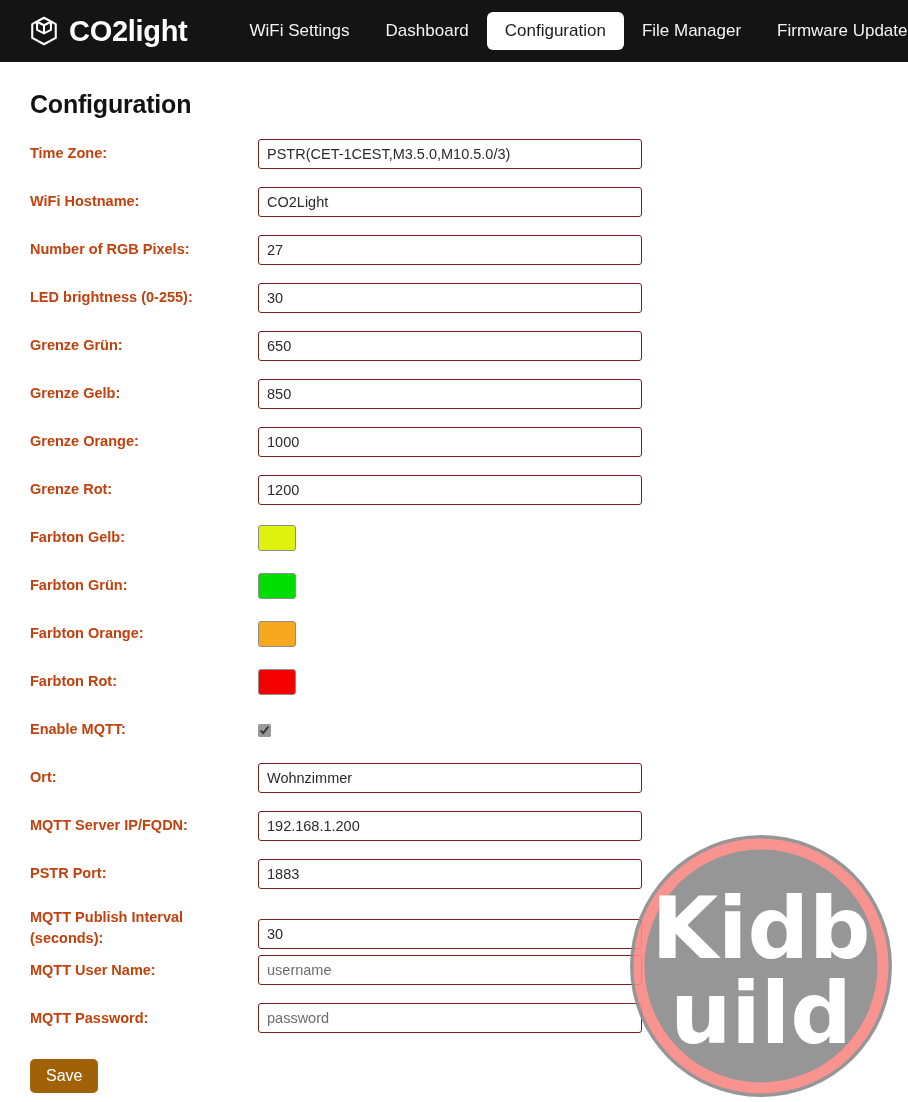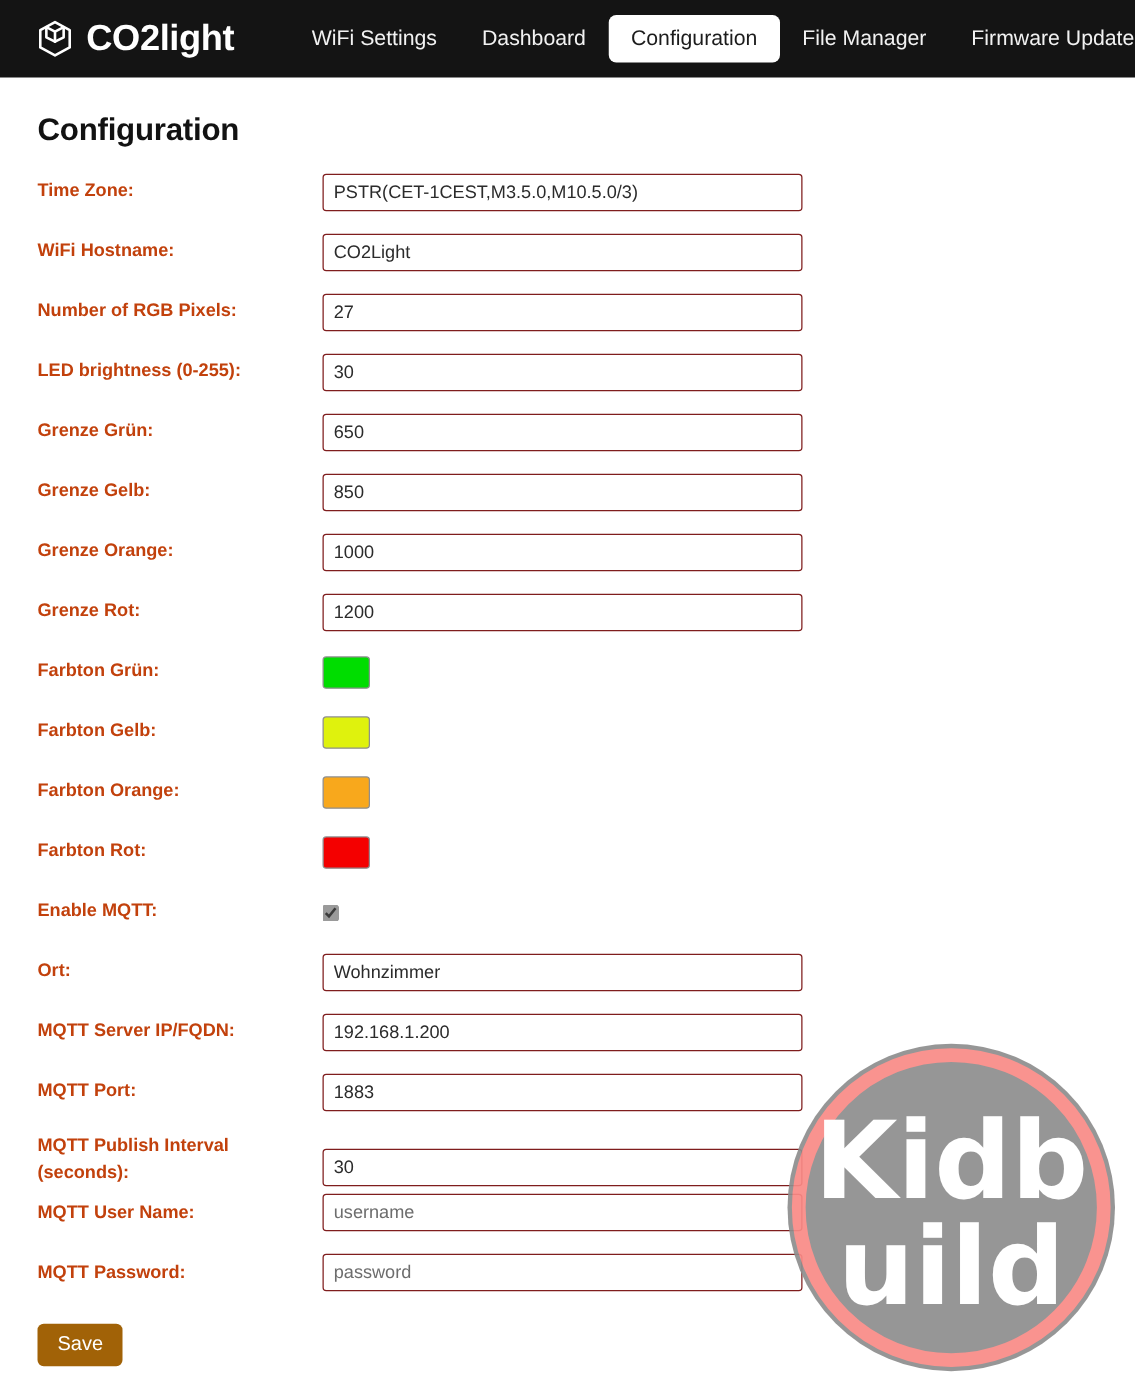--- a/index.html
+++ b/index.html
@@ -206,30 +206,30 @@
       <div class="form-label">Grenze Orange:</div>
       <input class="form-control" type="text" value="1000" style="">
     </div>
 
     <div class="form-row">
       <div class="form-label">Grenze Rot:</div>
       <input class="form-control" type="text" value="1200" style="">
     </div>
 
     <div class="form-row">
+      <div class="form-label">Farbton Gelb:</div>
+      <div class="swatch" style="background: rgb(223, 242, 13);"></div>
+    </div>
+
+    <div class="form-row">
       <div class="form-label">Farbton Grün:</div>
       <div class="swatch" style="background: rgb(0, 221, 0);"></div>
     </div>
 
     <div class="form-row">
-      <div class="form-label">Farbton Gelb:</div>
-      <div class="swatch" style="background: rgb(223, 242, 13);"></div>
-    </div>
-
-    <div class="form-row">
       <div class="form-label">Farbton Orange:</div>
       <div class="swatch" style="background: rgb(248, 168, 28);"></div>
     </div>
 
     <div class="form-row">
       <div class="form-label">Farbton Rot:</div>
       <div class="swatch" style="background: rgb(244, 0, 0);"></div>
     </div>
 
     <div class="form-row">
@@ -241,21 +241,21 @@
       <div class="form-label">Ort:</div>
       <input class="form-control" type="text" value="Wohnzimmer" style="">
     </div>
 
     <div class="form-row">
       <div class="form-label">MQTT Server IP/FQDN:</div>
       <input class="form-control" type="text" value="192.168.1.200" style="">
     </div>
 
     <div class="form-row">
-      <div class="form-label">MQTT Port:</div>
+      <div class="form-label">PSTR Port:</div>
       <input class="form-control" type="text" value="1883" style="">
     </div>
 
     <div class="form-row row-tall">
       <div class="form-label">MQTT Publish Interval (seconds):</div>
       <input class="form-control" type="text" value="30" style="">
     </div>
 
     <div class="form-row">
       <div class="form-label">MQTT User Name:</div>

